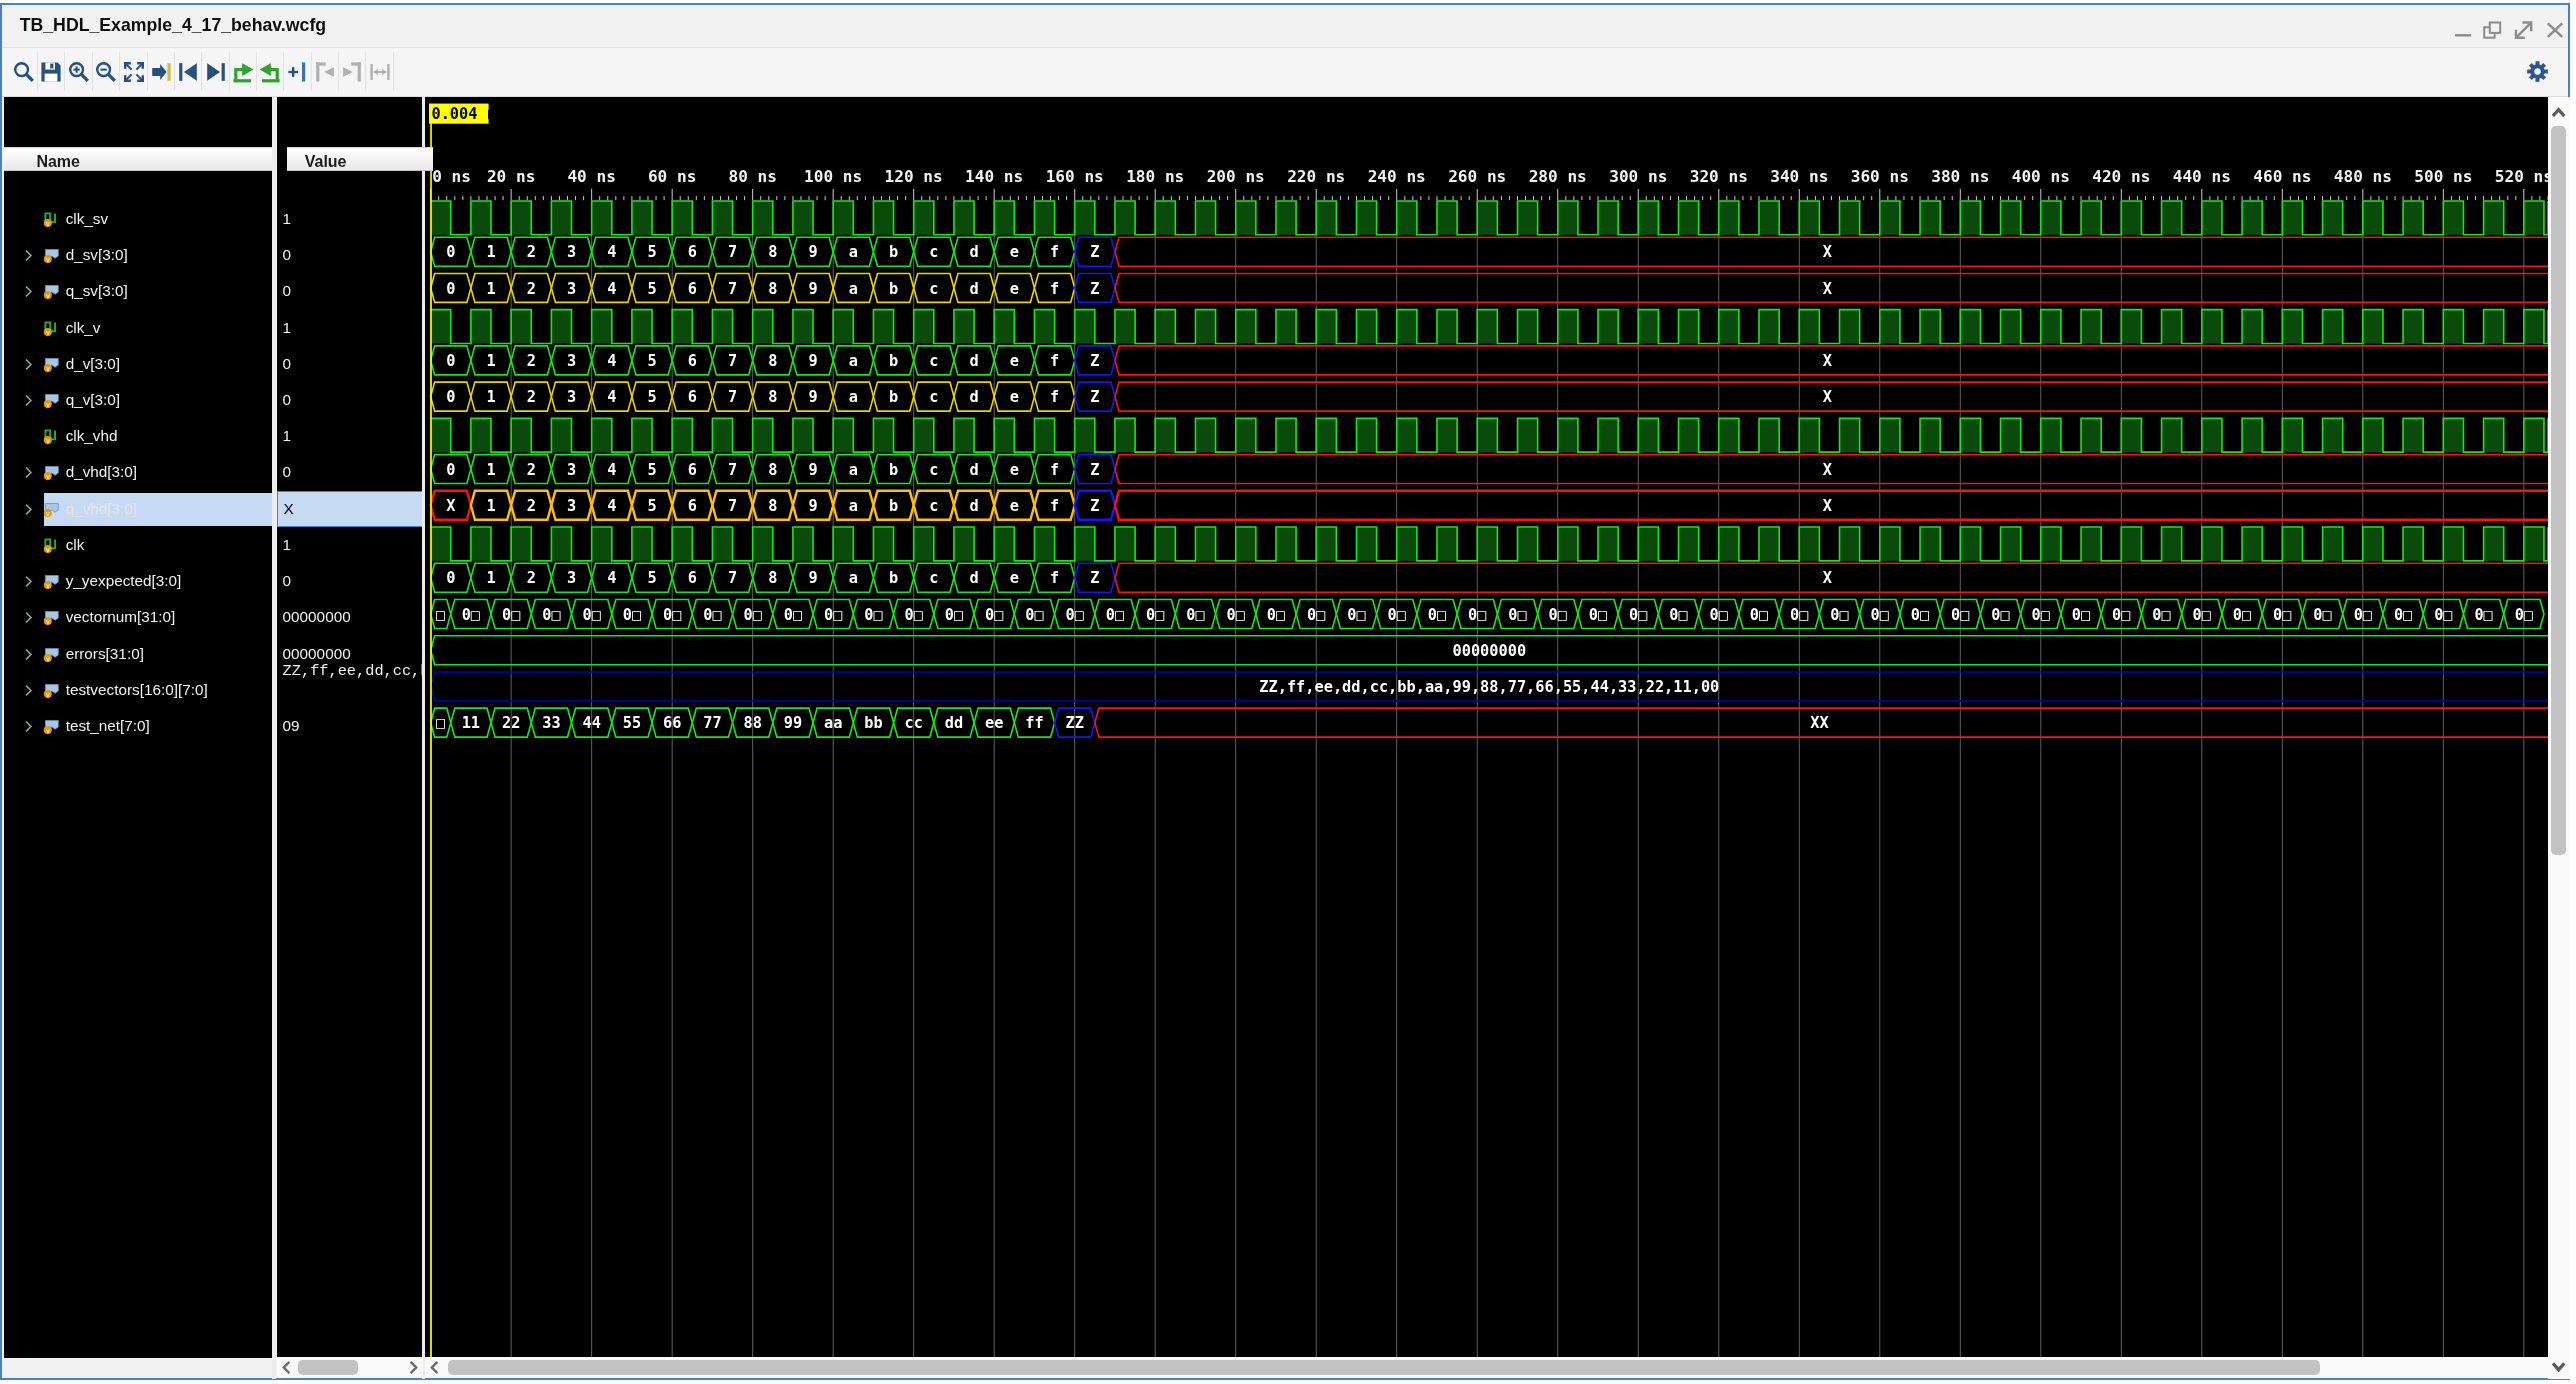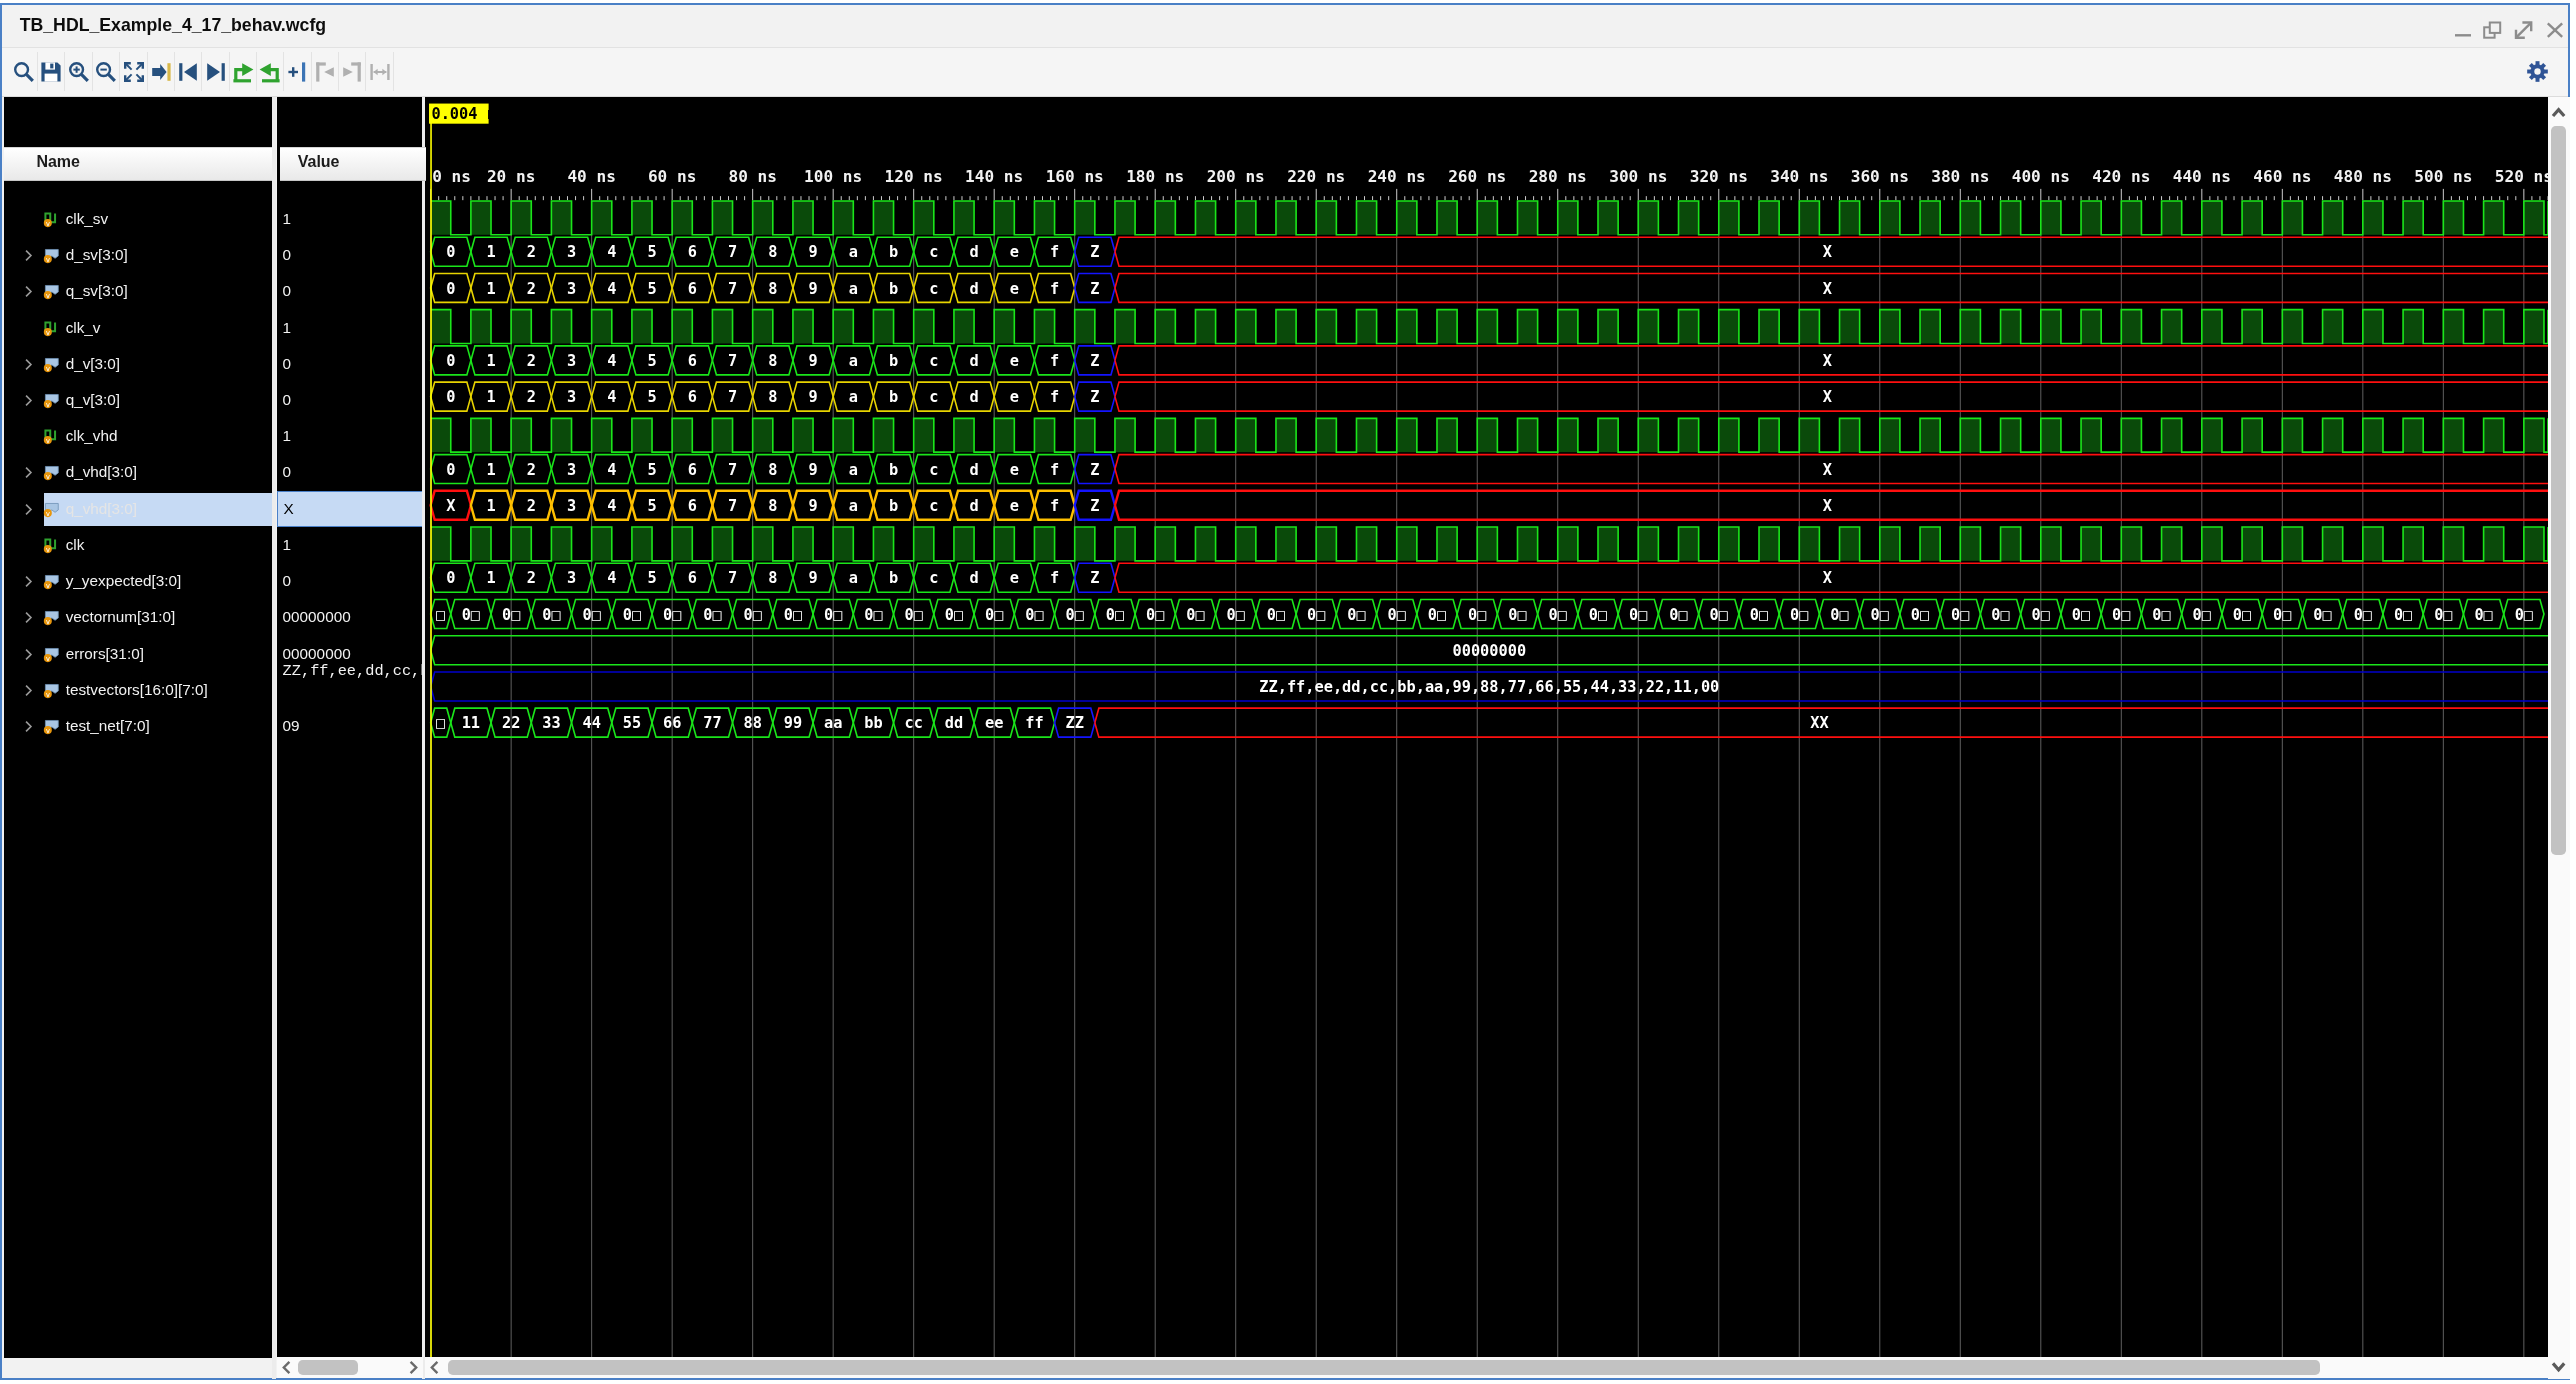--- a/index.html
+++ b/index.html
@@ -12,21 +12,21 @@
   .winbtn{position:absolute;top:14.5px;width:24px;height:21px;cursor:default;}
   
   #toolbar{position:absolute;left:0;top:42px;width:100%;height:50px;background:#f5f5f5;border-top:0.8px solid #e2e2e2;border-bottom:0.8px solid #dcdcdc;box-sizing:border-box;}
   .tbtn{position:absolute;top:4px;width:27px;height:39px;display:flex;align-items:center;justify-content:center;border-right:0.8px solid #e3e3e3;}
   #gearbtn{position:absolute;top:6.4px;right:14.5px;width:32px;height:34px;display:flex;align-items:center;justify-content:center;}
   
   #treepanel{position:absolute;left:2.4px;top:92px;width:268px;height:1261px;background:#000;}
   #valuepanel{position:absolute;left:275px;top:92px;width:146px;height:1261px;background:#000;}
   #wavepanel{position:absolute;left:423px;top:92px;width:2123px;height:1261px;background:#000;overflow:hidden;}
   .splitter{position:absolute;top:92px;height:1282px;background:#ececec;}
-  .hdr{position:absolute;top:142px;height:34px;background:linear-gradient(#ffffff,#e9e9e9);
+  .hdr{position:absolute;top:142px;height:24px;background:linear-gradient(#ffffff,#e9e9e9);
        border-top:0.8px solid #d6d6d6;border-bottom:0.8px solid #c6c6c6;box-sizing:border-box;
        font-weight:bold;font-size:16px;color:#1c1c1c;line-height:27px;}
   
   .trow{position:absolute;left:0;width:268px;height:36px;display:flex;align-items:center;}
   .trow .exp{width:21px;margin-left:17.7px;flex:none;display:flex;align-items:center;}
   .trow .sicon{width:21px;flex:none;display:flex;align-items:center;}
   .trow .lbl{font-size:15.3px;color:#f2f2f2;white-space:nowrap;margin-left:1.6px;}
   .trow .hl{position:absolute;left:40px;right:0;top:1.6px;bottom:1.6px;background:#c6daf4;z-index:0;}
   .trow>*{position:relative;z-index:1;}
   .trow.sel .lbl{color:#e5e5e5;}
@@ -1430,21 +1430,21 @@
           <line x1="7.5" y1="10" x2="7.5" y2="1566" stroke="#ffff00" stroke-width="2"></line>
           <rect x="5" y="8" width="74" height="25" fill="#ffff00"></rect>
           <text x="8" y="27" font-size="19" font-weight="bold" fill="#000" text-anchor="start">0.004 ns</text>
         </svg>
       </div>
 
   <div class="splitter" style="left:270px;width:4px;"></div>
   <div class="splitter" style="left:420px;width:3.2px;"></div>
 
   <div class="hdr" style="left:2.4px;width:268px;padding-left:32px;box-sizing:border-box;"><span>Name</span></div>
-  <div class="hdr" style="left:278px;width:146px;padding-left:17.7px;box-sizing:border-box;"><span>Value</span></div>
+  <div class="hdr" style="left:285px;width:146px;padding-left:17.7px;box-sizing:border-box;"><span>Value</span></div>
 
   <div class="sbar" style="left:275px;top:1352px;width:146px;height:21px;">
     <svg width="16" height="21" style="position:absolute;left:1.6px;" viewBox="0 0 20 26">
           <polyline points="13,6 6,13 13,20" fill="none" stroke="#6a6a6a" stroke-width="3"></polyline>
         </svg>
     <div class="sthumb" style="left:21px;top:3.2px;width:60px;height:14.5px;"></div>
     <svg width="16" height="21" style="position:absolute;right:1.6px;" viewBox="0 0 20 26">
           <polyline points="7,6 14,13 7,20" fill="none" stroke="#6a6a6a" stroke-width="3"></polyline>
         </svg>
   </div>

